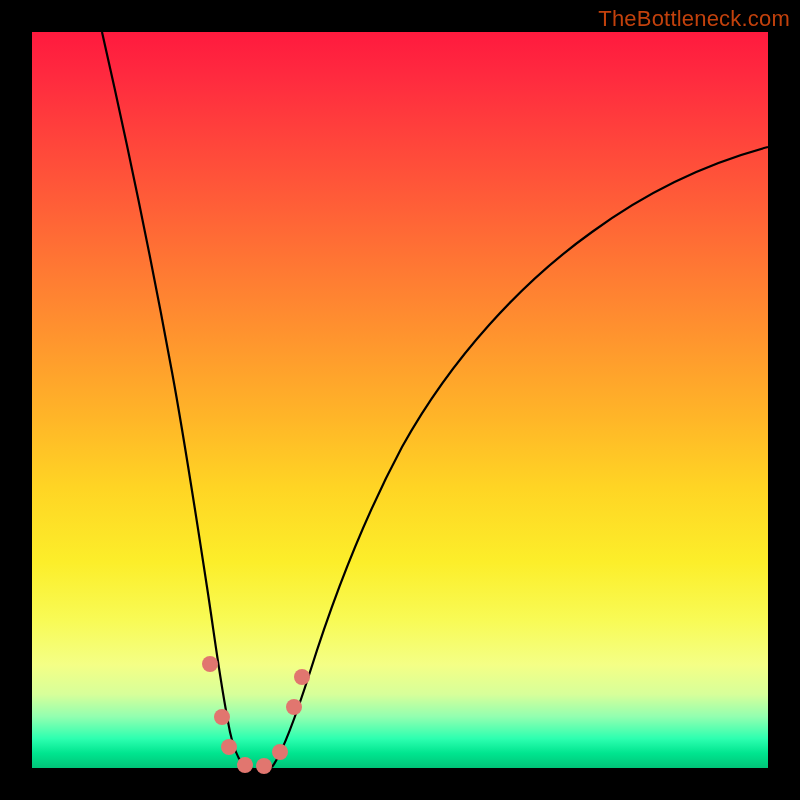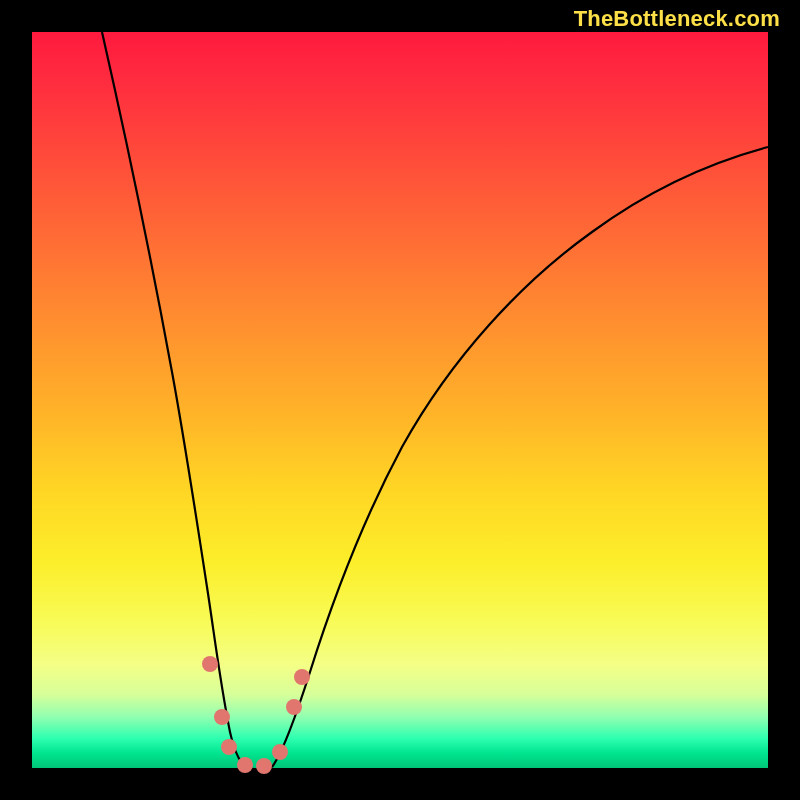--- a/index.html
+++ b/index.html
@@ -39,25 +39,25 @@
       #d7ff9a 90%,
       #93ffb0 93%,
       #2dffb0 96%,
       #00e58f 98%,
       #00c478 100%
     );
   }
   .watermark {
     position: absolute;
     top: 6px;
-    right: 20px;
-    color: #fde047;
+    right: 10px;
+    color: #c2410c;
     font-size: 22px;
     letter-spacing: 0.2px;
-    font-weight: 700;
+    font-weight: 400;
   }
   svg.curve {
     position: absolute;
     top: 32px;
     left: 32px;
     width: 736px;
     height: 736px;
     overflow: visible;
   }
   svg.curve path {

